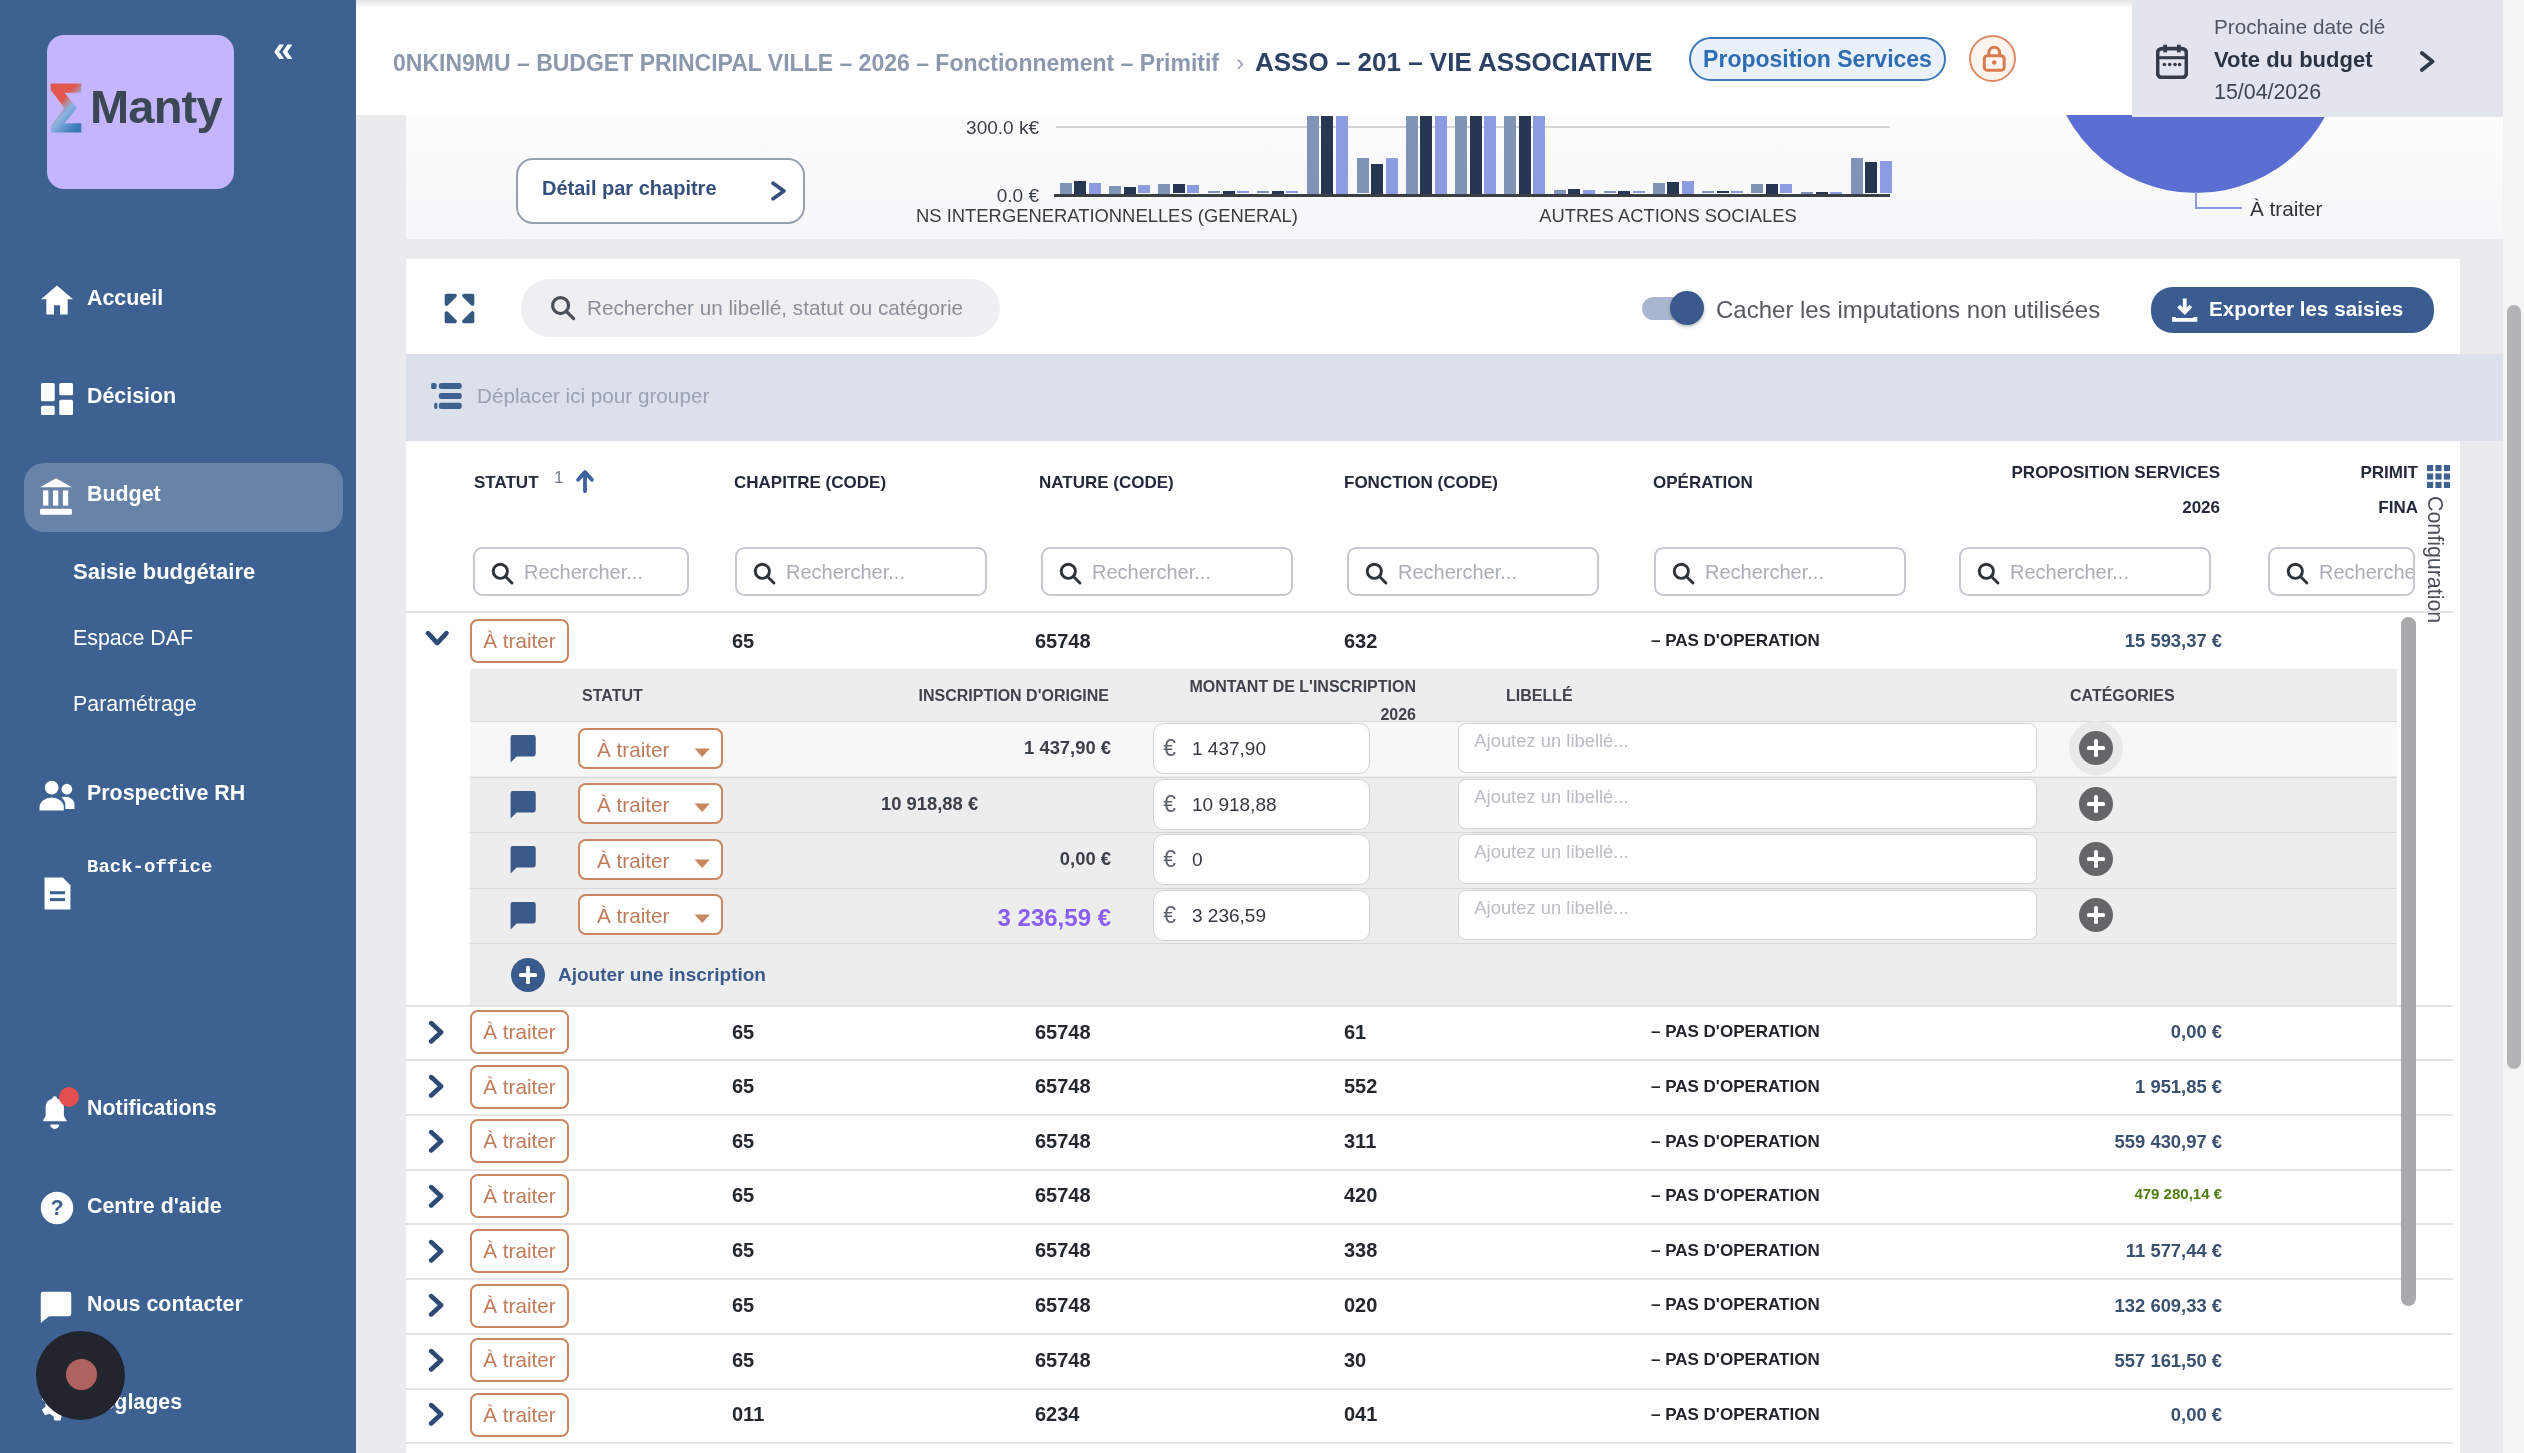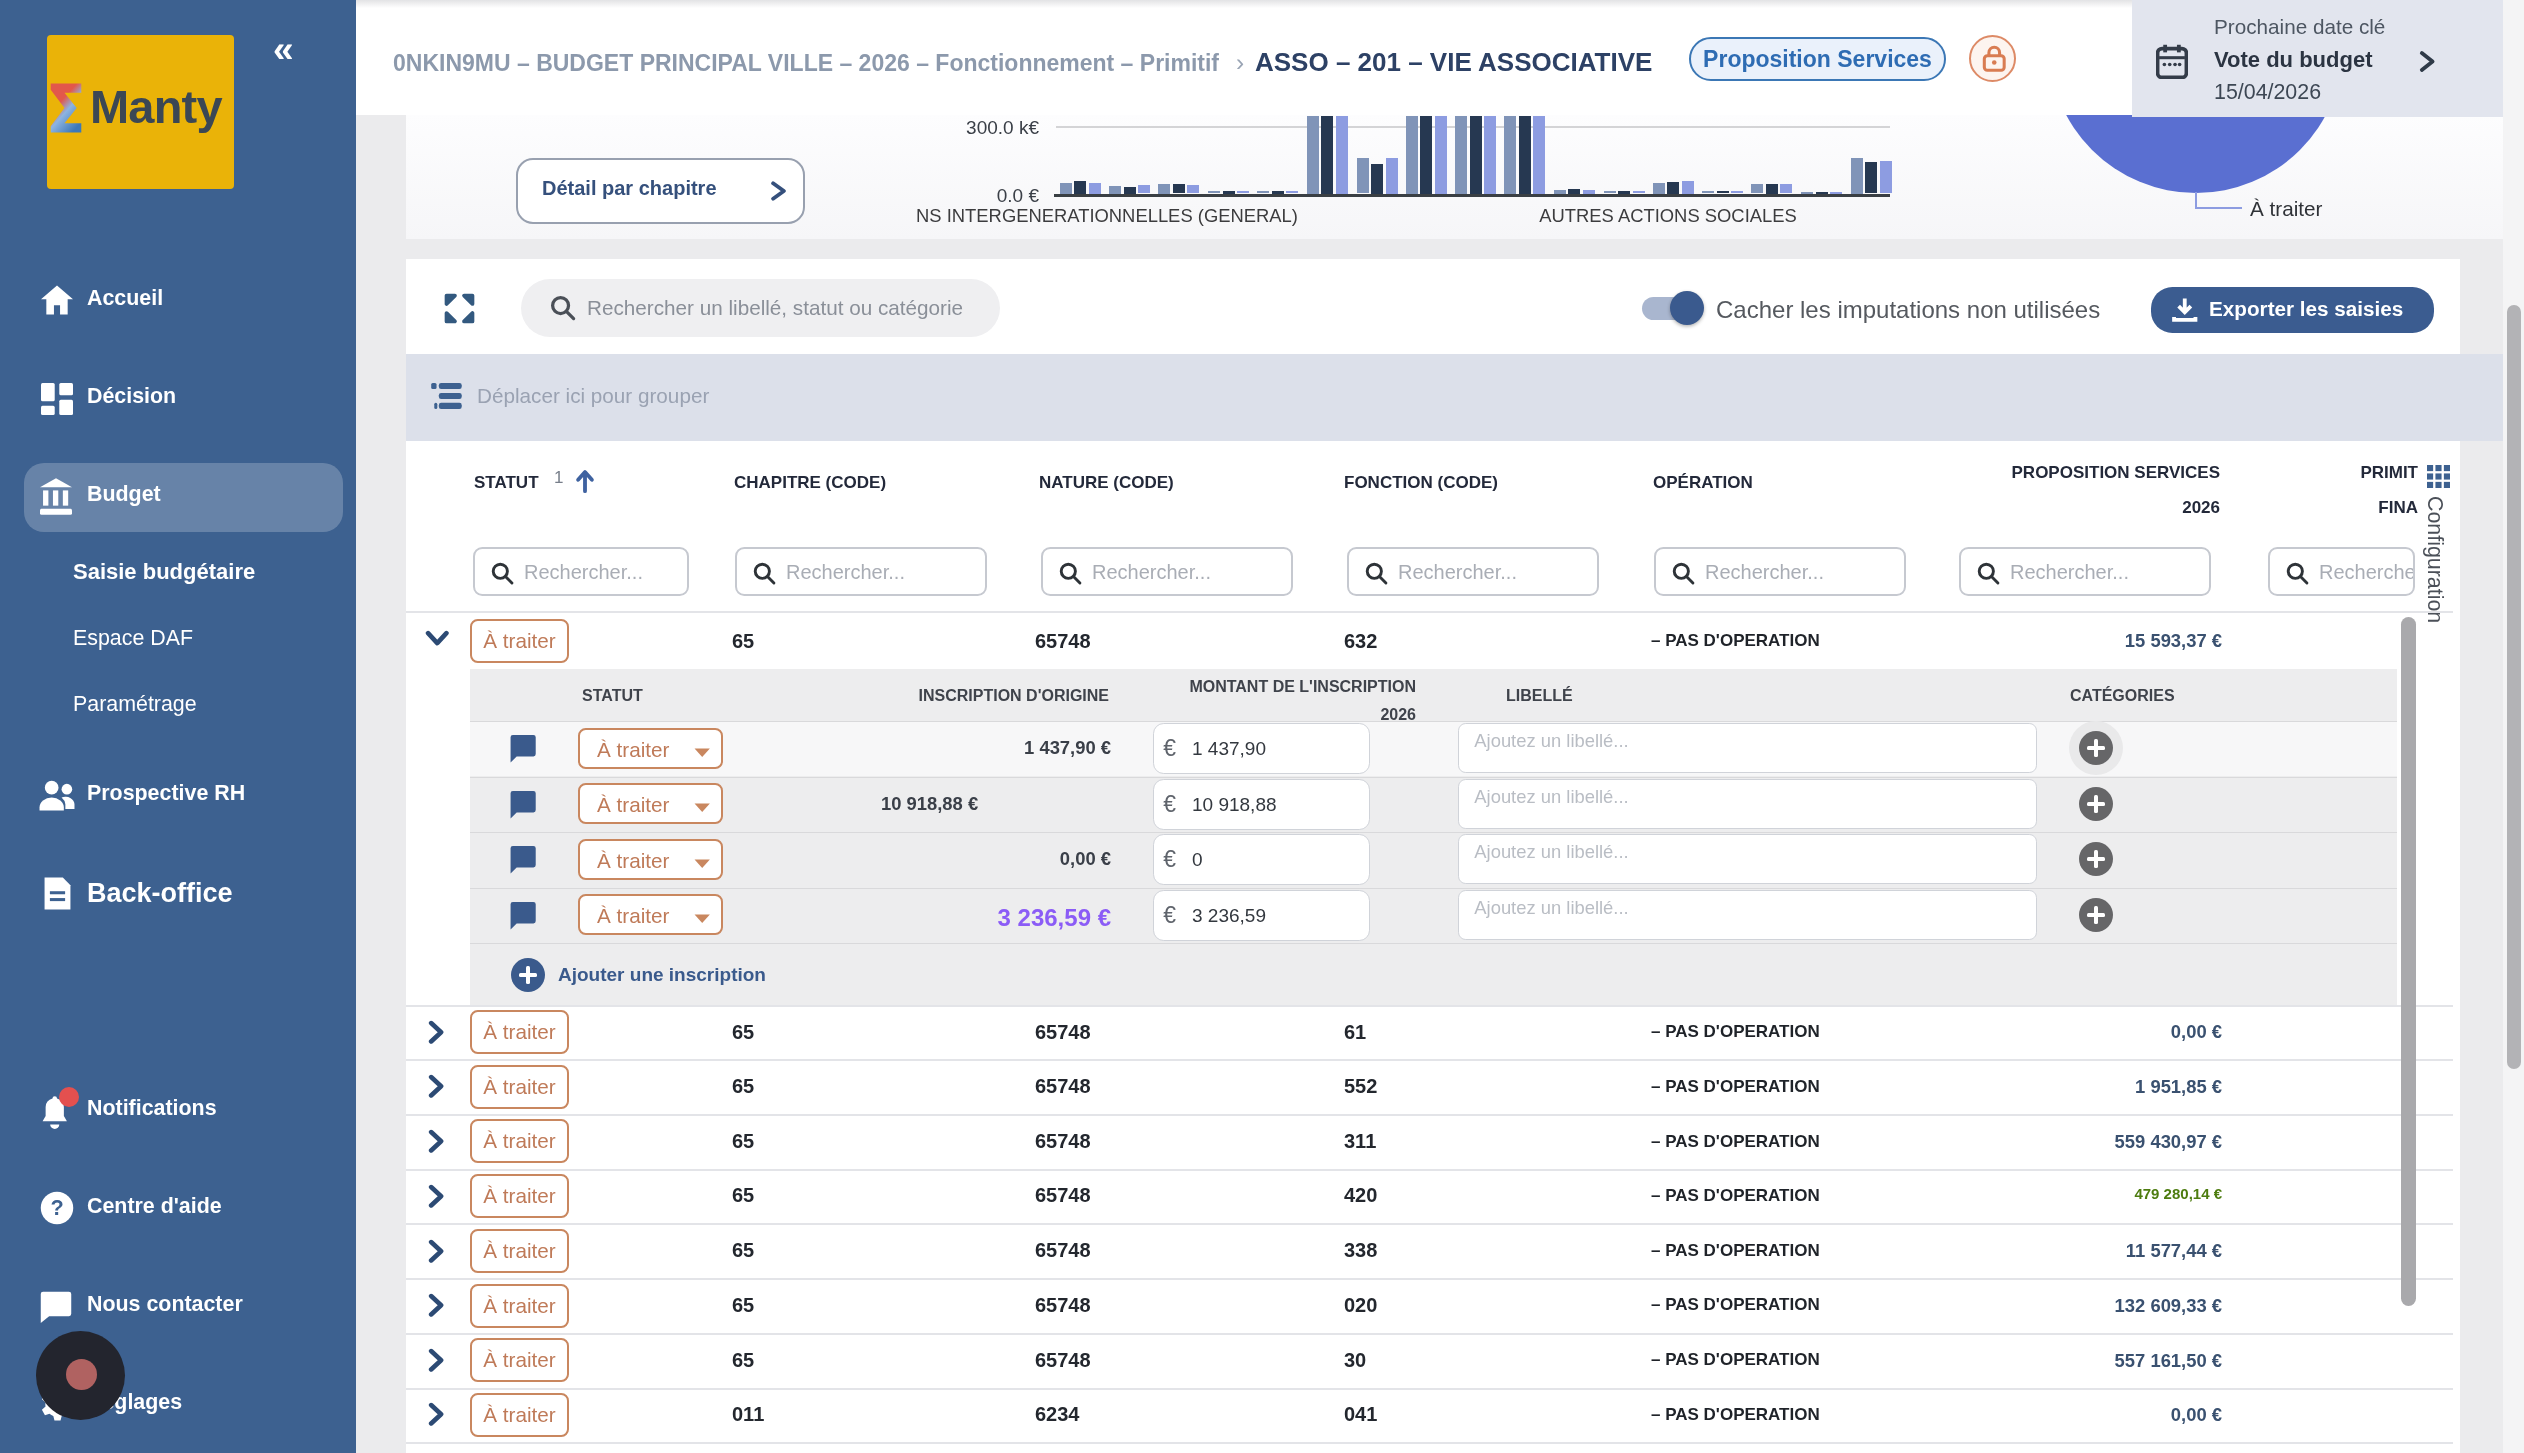--- a/index.html
+++ b/index.html
@@ -413,21 +413,21 @@
 <div class="abs nw" style="left:732px;top:1403px;font-size:20px;font-weight:bold;color:#23272e;">011</div>
 <div class="abs nw" style="left:1035px;top:1403px;font-size:20px;font-weight:bold;color:#23272e;">6234</div>
 <div class="abs nw" style="left:1344px;top:1403px;font-size:20px;font-weight:bold;color:#23272e;">041</div>
 <div class="abs nw" style="left:1651px;top:1405px;font-size:17px;font-weight:bold;color:#1f2329;">– PAS D'OPERATION</div>
 <div class="abs nw b" style="left:1992px;top:1404px;width:230px;text-align:right;font-size:18.4px;color:#3a5170;">0,00 €</div>
 <div class="abs" style="left:406px;top:1442px;width:2047px;height:1.5px;background:#e3e4e8;"></div>
 <div class="abs" style="left:2401px;top:617px;width:14.5px;height:689px;border-radius:7.7px;background:#a9a9ac;"></div>
 <div class="abs" style="left:2503px;top:0;width:21.4px;height:1454px;background:#f4f4f5;"></div>
 <div class="abs" style="left:2507px;top:305px;width:13.8px;height:764px;border-radius:6.9px;background:#b3b3b6;"></div>
 <div class="abs" style="left:0;top:0;width:356px;height:1454px;background:#3d6190;overflow:hidden;">
-<div class="abs" style="left:47px;top:35px;width:187px;height:154px;border-radius:4px;background:#eab308;">
+<div class="abs" style="left:47px;top:35px;width:187px;height:154px;border-radius:17px;background:#c4b5fd;">
 <svg class="abs" style="left:2.3px;top:47px;" width="34" height="52" viewBox="0 0 22 34">
 <defs>
             <linearGradient id="sg" x1="0" y1="0" x2="0.7" y2="1">
 <stop offset="0" stop-color="#e2574b"></stop>
               <stop offset="0.40" stop-color="#e2574b"></stop>
               <stop offset="0.62" stop-color="#8db4e2"></stop>
               <stop offset="1" stop-color="#3c78b8"></stop>
             </linearGradient>
           </defs>
 <path d="M1 1 h20 v6 h-11 l8 10 -8 10 h11 v6 h-20 v-4 l9 -12 -9 -12 z" fill="url(#sg)"></path>
@@ -471,21 +471,21 @@
         </g>
       </svg>
 <div class="abs nw" style="left:87px;top:781px;font-size:21.4px;font-weight:700;color:#fff;">Prospective RH</div>
 <svg class="abs" style="left:43px;top:876px;" width="29" height="35" viewBox="0 0 38 46">
 <path d="M2 2 h24 l10 10 v32 h-34 z" fill="#fff"></path>
         <g stroke="#3d6190" stroke-width="4">
           <line x1="9" y1="22" x2="29" y2="22"></line>
           <line x1="9" y1="31" x2="29" y2="31"></line>
         </g>
       </svg>
-<div class="abs nw" style="left:87px;top:878px;font-size:27px;font-weight:700;color:#fff;">Back-office</div>
+<div class="abs nw" style="left:87px;top:856px;font-size:19px;font-weight:700;color:#fff;font-family:Liberation Mono, monospace;">Back-office</div>
 <svg class="abs" style="left:41px;top:1094px;" width="27.5" height="38" viewBox="0 0 36 50">
 <path d="M15 6 a3 3 0 0 1 6 0 a12 12 0 0 1 9 11 v12 l4 7 H2 l4 -7 V17 a12 12 0 0 1 9 -11 z" fill="#fff"></path>
 <path d="M12 40 a6 6 0 0 0 12 0 z" fill="#fff"></path>
       </svg>
 <div class="abs" style="left:59px;top:1087px;width:20px;height:20px;border-radius:50%;background:#e4504f;"></div>
 <div class="abs nw" style="left:87px;top:1096px;font-size:21.4px;font-weight:700;color:#fff;">Notifications</div>
 <svg class="abs" style="left:40px;top:1191px;" width="34" height="34" viewBox="0 0 44 44">
 <circle cx="22" cy="22" r="21" fill="#fff"></circle>
 <text x="22" y="31" font-family="Liberation Sans" font-size="28" font-weight="bold" fill="#3d6190" text-anchor="middle">?</text>
       </svg>

